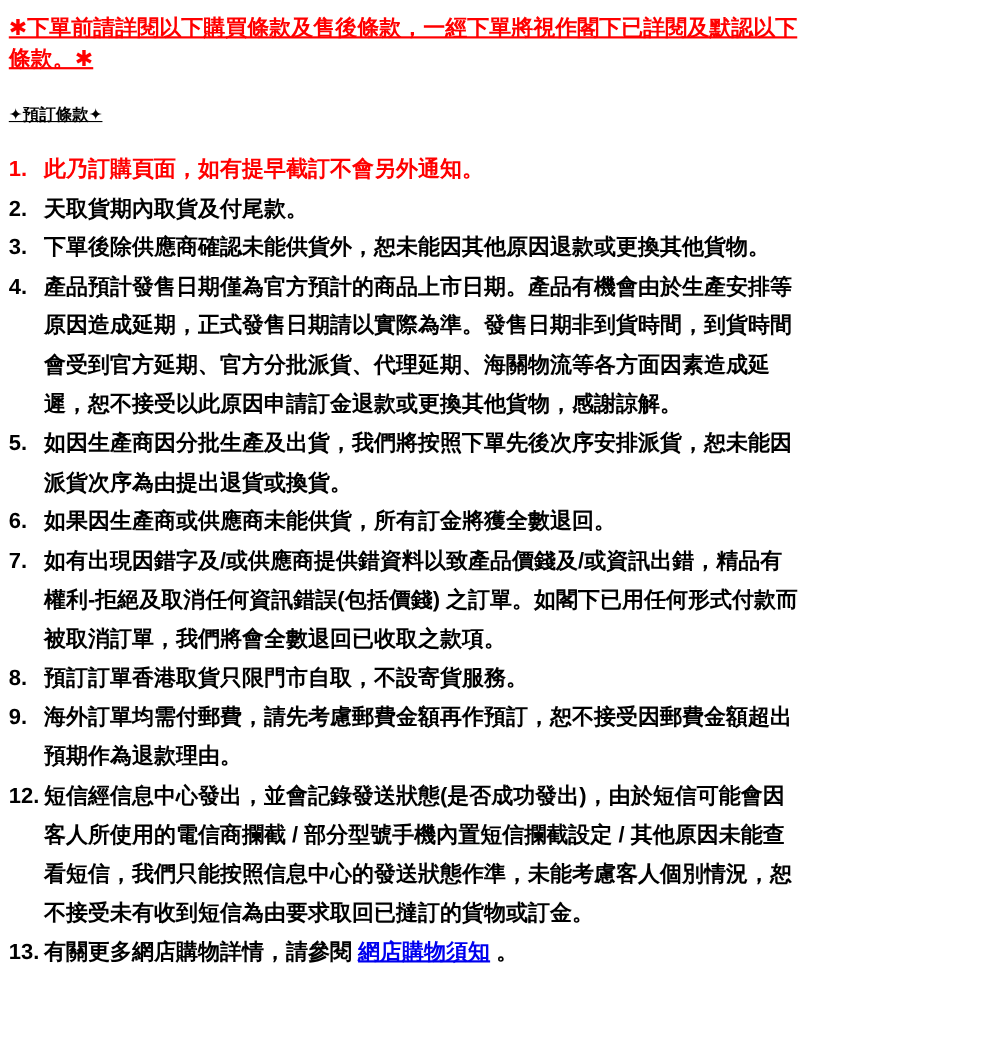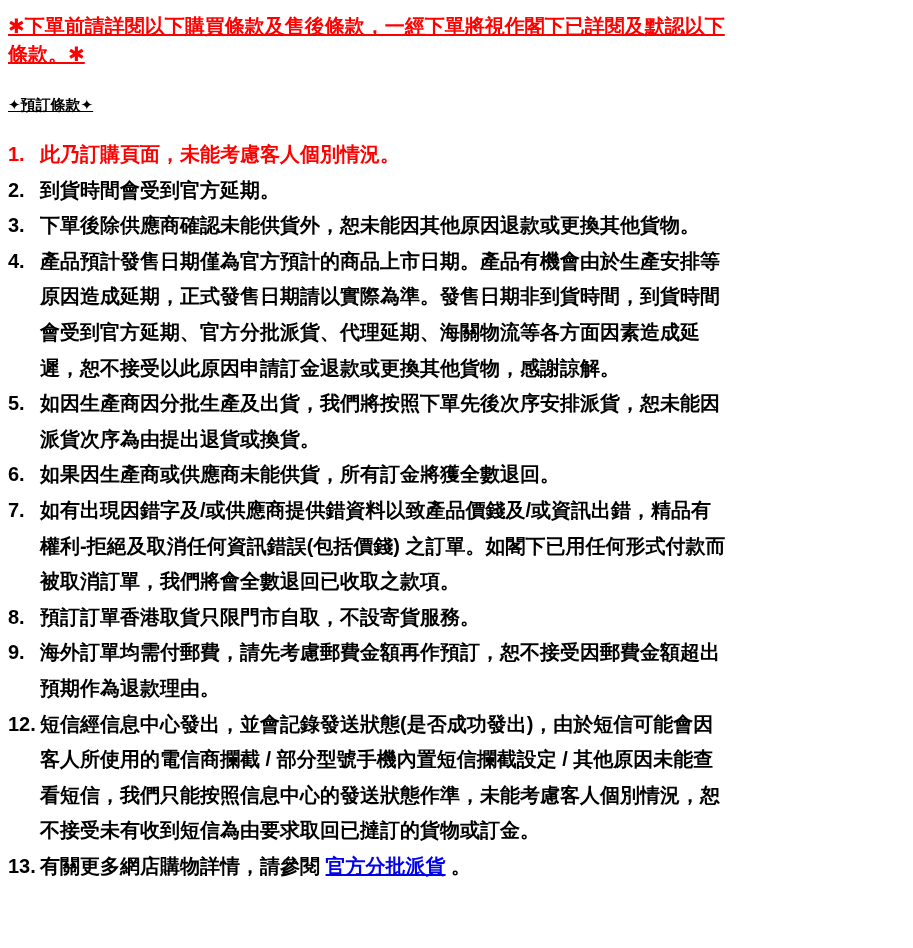--- a/index.html
+++ b/index.html
@@ -73,25 +73,25 @@
 <body>
 
 <div class="page">
   <h1 class="warning">✱下單前請詳閱以下購買條款及售後條款，一經下單將視作閣下已詳閱及默認以下條款。✱</h1>
 
   <h2 class="section-title">✦預訂條款✦</h2>
 
   <div class="terms-list" id="terms-list">
       <div class="term red">
         <span class="term-num">1.</span>
-        <span class="term-text"><span>此乃訂購頁面，未能考慮客人個別情況。</span></span>
+        <span class="term-text"><span>此乃訂購頁面，如有提早截訂不會另外通知。</span></span>
       </div>
       <div class="term">
         <span class="term-num">2.</span>
-        <span class="term-text"><span>到貨時間會受到官方延期。</span></span>
+        <span class="term-text"><span>天取貨期內取貨及付尾款。</span></span>
       </div>
       <div class="term">
         <span class="term-num">3.</span>
         <span class="term-text"><span>下單後除供應商確認未能供貨外，恕未能因其他原因退款或更換其他貨物。</span></span>
       </div>
       <div class="term">
         <span class="term-num">4.</span>
         <span class="term-text"><span>產品預計發售日期僅為官方預計的商品上市日期。產品有機會由於生產安排等原因造成延期，正式發售日期請以實際為準。發售日期非到貨時間，到貨時間會受到官方延期、官方分批派貨、代理延期、海關物流等各方面因素造成延遲，恕不接受以此原因申請訂金退款或更換其他貨物，感謝諒解。</span></span>
       </div>
       <div class="term">
@@ -113,16 +113,16 @@
       <div class="term">
         <span class="term-num">9.</span>
         <span class="term-text"><span>海外訂單均需付郵費，請先考慮郵費金額再作預訂，恕不接受因郵費金額超出預期作為退款理由。</span></span>
       </div>
       <div class="term">
         <span class="term-num">12.</span>
         <span class="term-text"><span>短信經信息中心發出，並會記錄發送狀態(是否成功發出)，由於短信可能會因客人所使用的電信商攔截 / 部分型號手機內置短信攔截設定 / 其他原因未能查看短信，我們只能按照信息中心的發送狀態作準，未能考慮客人個別情況，恕不接受未有收到短信為由要求取回已撻訂的貨物或訂金。</span></span>
       </div>
       <div class="term">
         <span class="term-num">13.</span>
-        <span class="term-text"><span>有關更多網店購物詳情，請參閱 </span><span class="seg-link">官方分批派貨</span><span> 。</span></span>
+        <span class="term-text"><span>有關更多網店購物詳情，請參閱 </span><span class="seg-link">網店購物須知</span><span> 。</span></span>
       </div>
     </div>
 </div>
 
 </body></html>

